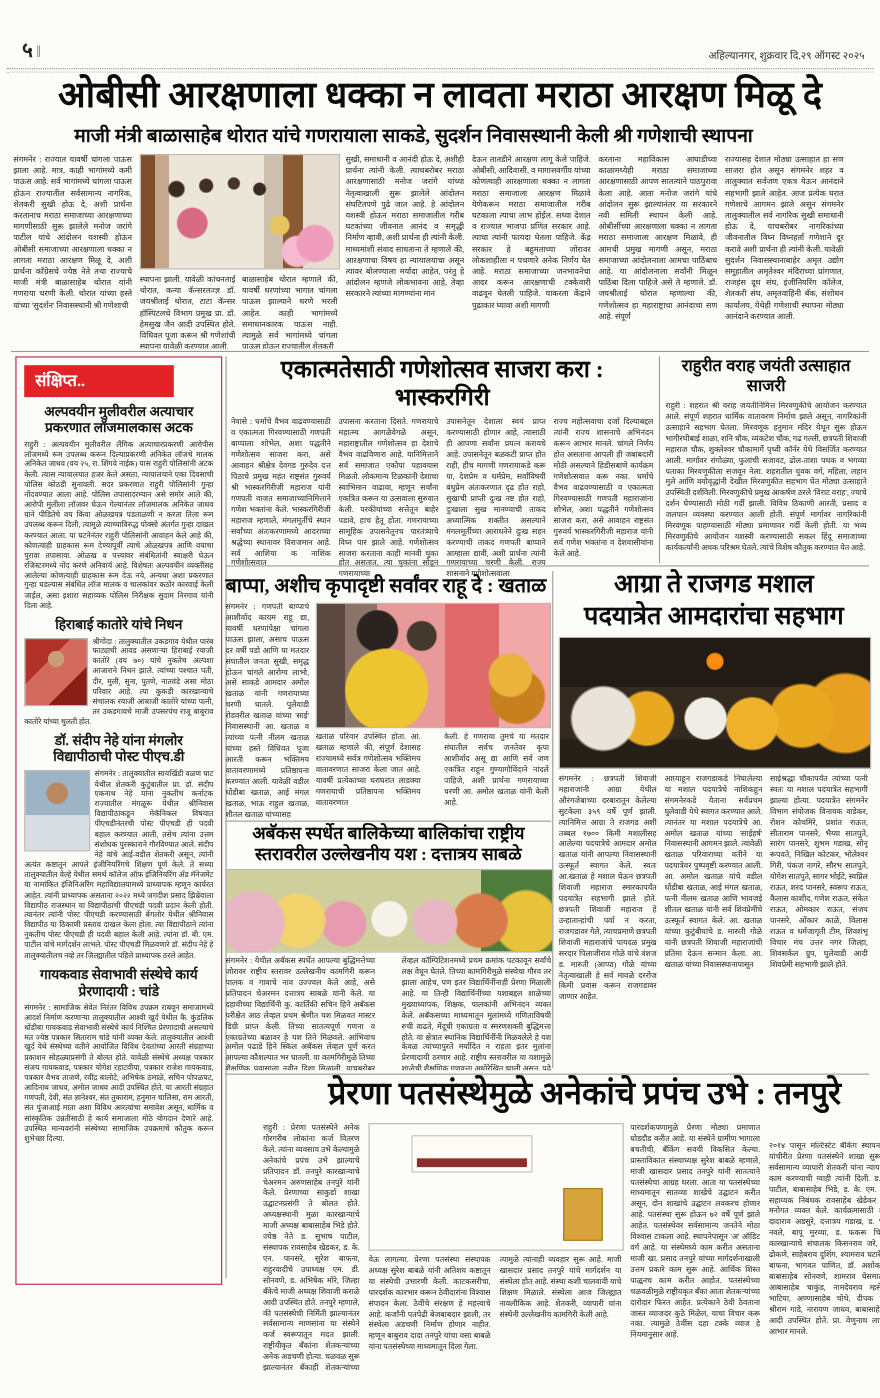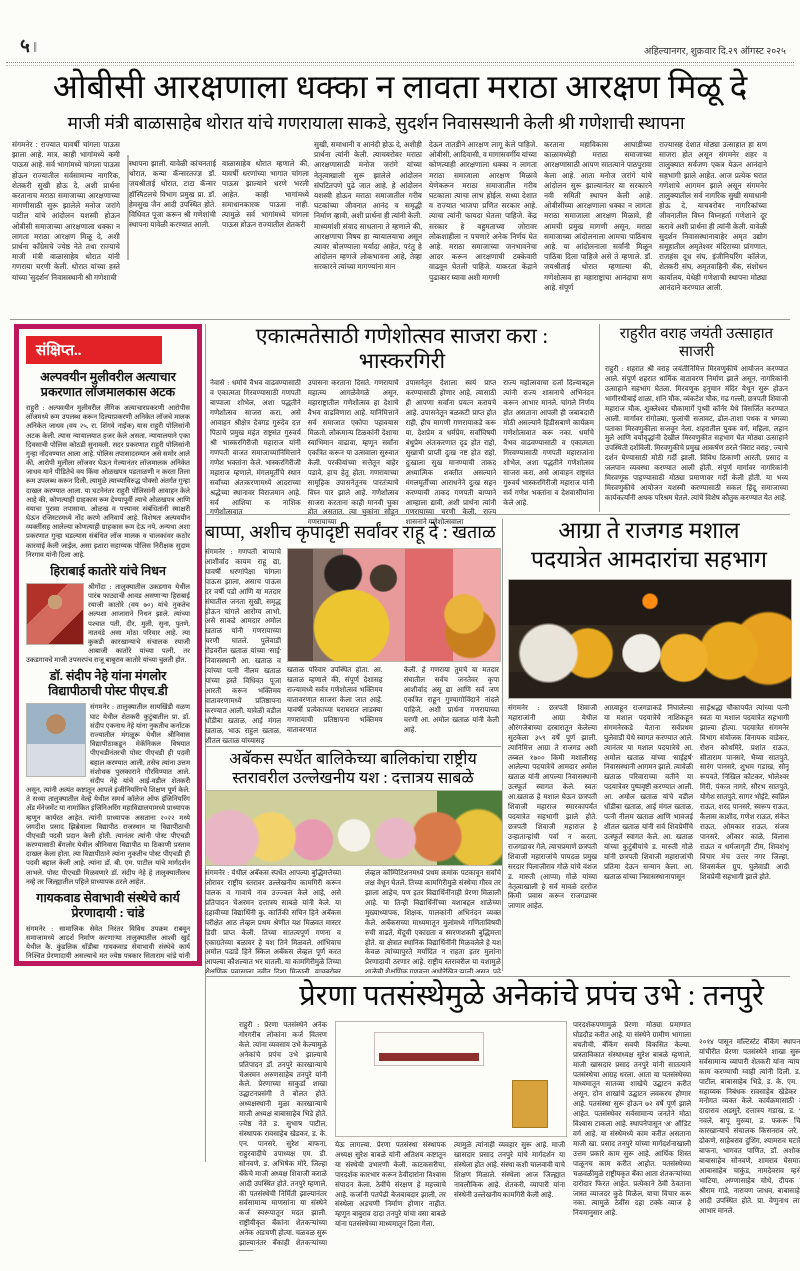--- a/index.html
+++ b/index.html
@@ -11,42 +11,42 @@
   .masthead{position:absolute;left:0;top:24px;width:800px;text-align:center;
             font-size:34px;font-weight:bold;color:#e60e1c;letter-spacing:1px;}
   .dateline{position:absolute;right:14px;top:44px;font-size:9.5px;color:#333;}
   .toprule{position:absolute;left:6px;top:62px;width:788px;border-top:1px dotted #888;}
   .toprule2{position:absolute;left:6px;top:65px;width:788px;border-top:1px dotted #bbb;}
   
   .hr{position:absolute;border-top:1px solid #9a9a96;}
   .vr{position:absolute;border-left:1px solid #9a9a96;}
   .col{font-size:7.3px;line-height:1.4;text-align:justify;overflow:hidden;color:#222;}
   .photo{position:relative;overflow:hidden;border:1px solid #b9b4ac;}
-  h1,h2,h3{margin:0;font-weight:normal;color:#0b0b0b;}
+  h1,h2,h3{margin:0;font-weight:bold;color:#0b0b0b;}
   
   .lead-h1{position:absolute;left:0;top:69px;width:800px;text-align:center;font-size:33px;line-height:1.1;}
   .lead-h2{position:absolute;left:0;top:110px;width:752px;text-align:center;font-size:17.5px;}
   .lead-body{position:absolute;left:12px;top:140px;width:778px;height:177px;display:flex;gap:7px;}
   .lead-body .col{width:108px;height:177px;}
-  .lead-mid{width:180px;display:flex;flex-direction:row;margin-top:15px;}
+  .lead-mid{width:180px;display:flex;flex-direction:column;}
   .lead-photo{height:103px;width:180px;
      background:
        radial-gradient(circle at 88% 78%, #ef9cbd 0 9%, rgba(0,0,0,0) 10%),
        radial-gradient(circle at 79% 85%, #f6b9d0 0 8%, rgba(0,0,0,0) 9%),
        radial-gradient(circle at 70% 62%, #e7c463 0 6%, rgba(0,0,0,0) 7%),
        radial-gradient(circle at 18% 30%, #3a2b22 0 4%, rgba(0,0,0,0) 5%),
        radial-gradient(circle at 33% 27%, #403026 0 4%, rgba(0,0,0,0) 5%),
        radial-gradient(circle at 47% 25%, #463528 0 4%, rgba(0,0,0,0) 5%),
        radial-gradient(circle at 60% 30%, #3a2b22 0 4%, rgba(0,0,0,0) 5%),
        radial-gradient(circle at 26% 60%, #d96a86 0 9%, rgba(0,0,0,0) 10%),
        linear-gradient(90deg,#7d4e2c 0 7%,#c6a98c 7% 14%,#ece5d9 14% 62%,#cdbfae 62% 72%,#8a5a33 72% 82%,#e6ddd0 82% 100%);}
   .lead-mid-cols{display:flex;gap:6px;margin-top:4px;}
   .lead-mid-cols .col{width:87px;height:68px;}
   
-  .briefs{position:absolute;left:14px;top:324px;width:188px;height:642px;border:5px solid #be185d;
+  .briefs{position:absolute;left:14px;top:324px;width:188px;height:844px;border:1px solid #be185d;
           box-sizing:border-box;padding:5px 7px;overflow:hidden;background:#fcfcf9;}
   .briefs-banner{background:#e32227;color:#fff;font-size:15px;font-weight:bold;
                  width:136px;padding:3px 10px 5px;box-sizing:border-box;margin:2px 0 6px;}
   .brief-title{font-size:12.5px;font-weight:bold;text-align:center;line-height:1.2;margin:5px 0 3px;}
   .brief-body{font-size:6.9px;line-height:1.33;text-align:justify;color:#222;}
   .bphoto{float:left;margin:1px 4px 2px 0;border:1px solid #b9b4ac;}
   .hirabai{width:56px;height:60px;
      background:radial-gradient(circle at 50% 30%, #c99e77 0 14%, rgba(0,0,0,0) 15%),
                 linear-gradient(135deg,#b23129 0 35%,#d4695e 35% 70%,#8a1f1a 70% 100%);}
   .sandeep{width:58px;height:72px;

